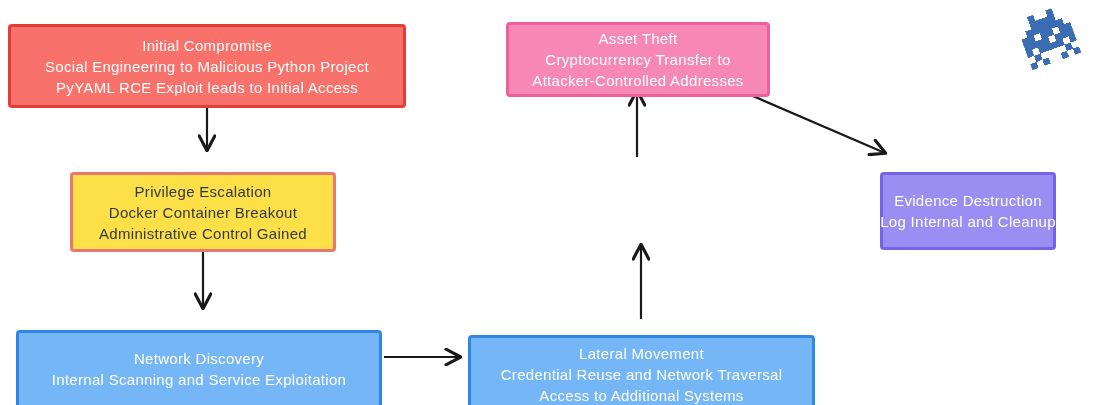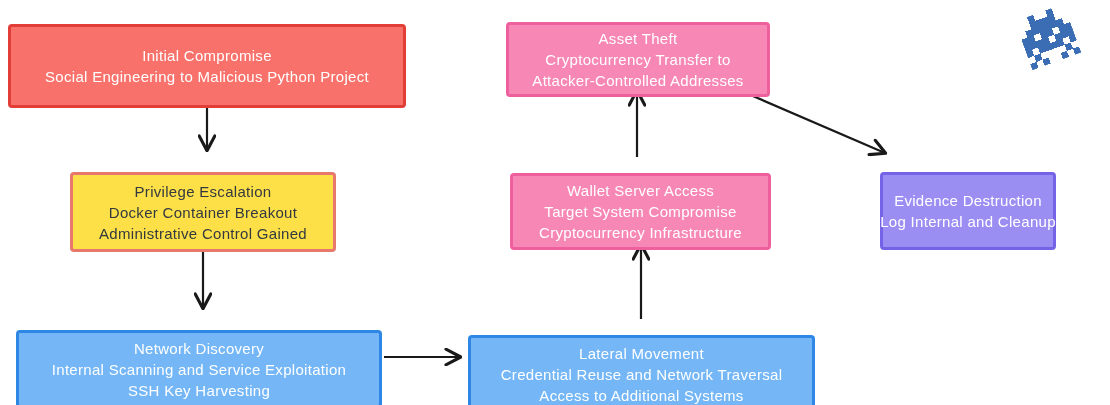--- a/index.html
+++ b/index.html
@@ -69,45 +69,40 @@
     <line class="edge" x1="203" y1="240" x2="203" y2="308" marker-end="url(#ah)"></line>
     <line class="edge" x1="384" y1="357" x2="460" y2="357" marker-end="url(#ah)"></line>
     <line class="edge" x1="641" y1="319" x2="641" y2="245" marker-end="url(#ah)"></line>
     <line class="edge" x1="637" y1="157" x2="637" y2="91" marker-end="url(#ah)"></line>
     <line class="edge" x1="725" y1="84" x2="885" y2="153" marker-end="url(#ah)"></line>
   </svg>
 
   <div class="node theme-red" style="left:8px;top:10px;width:398px;height:84px">
     <div class="ln">Initial Compromise</div>
     <div class="ln">Social Engineering to Malicious Python Project</div>
+    <div class="ln">PyYAML RCE Exploit leads to Initial Access</div>
   </div>
 
   <div class="node theme-orange" style="left:70px;top:158px;width:266px;height:80px">
     <div class="ln">Privilege Escalation</div>
     <div class="ln">Docker Container Breakout</div>
     <div class="ln">Administrative Control Gained</div>
   </div>
 
   <div class="node theme-blue" style="left:16px;top:316px;width:366px;height:78px">
     <div class="ln">Network Discovery</div>
     <div class="ln">Internal Scanning and Service Exploitation</div>
-    <div class="ln">SSH Key Harvesting</div>
   </div>
 
   <div class="node theme-blue" style="left:468px;top:321px;width:347px;height:79px">
     <div class="ln">Lateral Movement</div>
     <div class="ln">Credential Reuse and Network Traversal</div>
     <div class="ln">Access to Additional Systems</div>
   </div>
 
-  <div class="node theme-pink" style="left:510px;top:159px;width:261px;height:77px">
-    <div class="ln">Wallet Server Access</div>
-    <div class="ln">Target System Compromise</div>
-    <div class="ln">Cryptocurrency Infrastructure</div>
-  </div>
 
   <div class="node theme-pink" style="left:506px;top:8px;width:264px;height:75px">
     <div class="ln">Asset Theft</div>
     <div class="ln">Cryptocurrency Transfer to</div>
     <div class="ln">Attacker-Controlled Addresses</div>
   </div>
 
   <div class="node theme-purple" style="left:880px;top:158px;width:176px;height:78px">
     <div class="ln">Evidence Destruction</div>
     <div class="ln">Log Internal and Cleanup</div>

